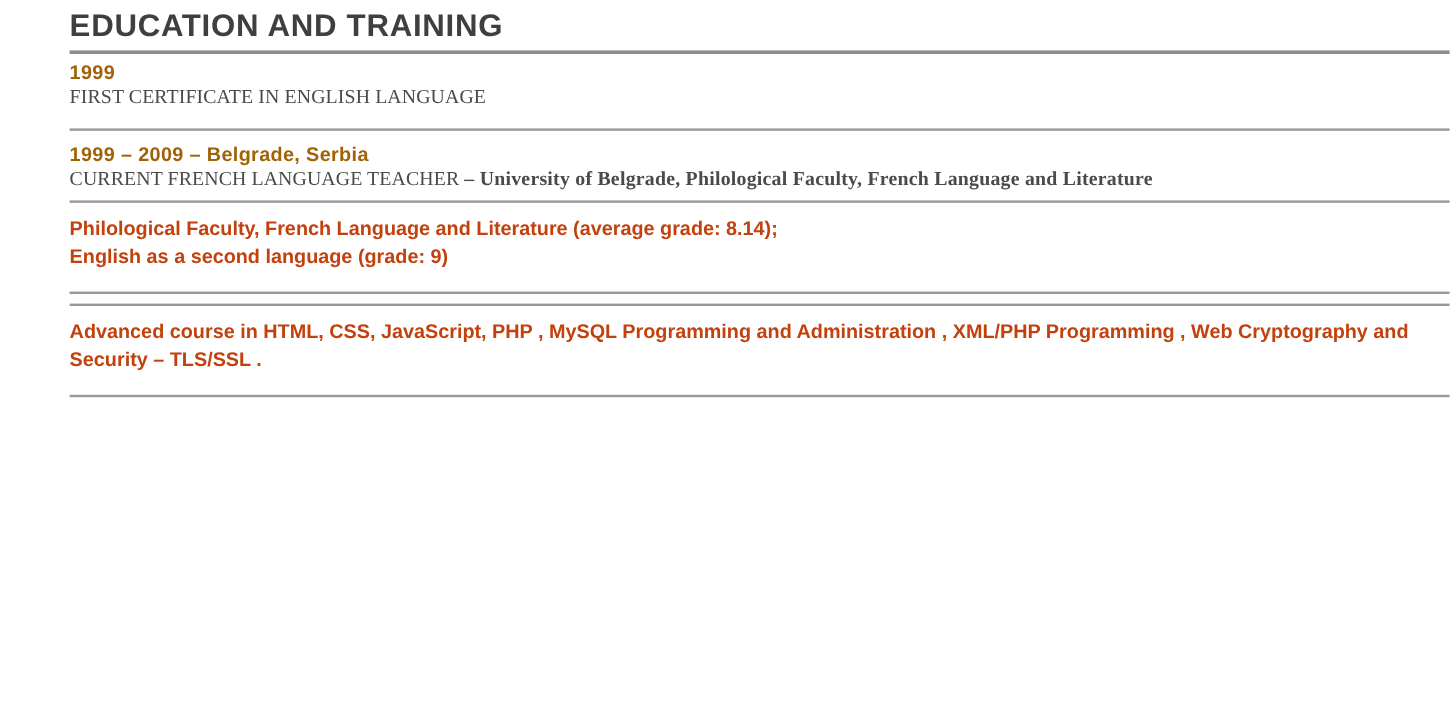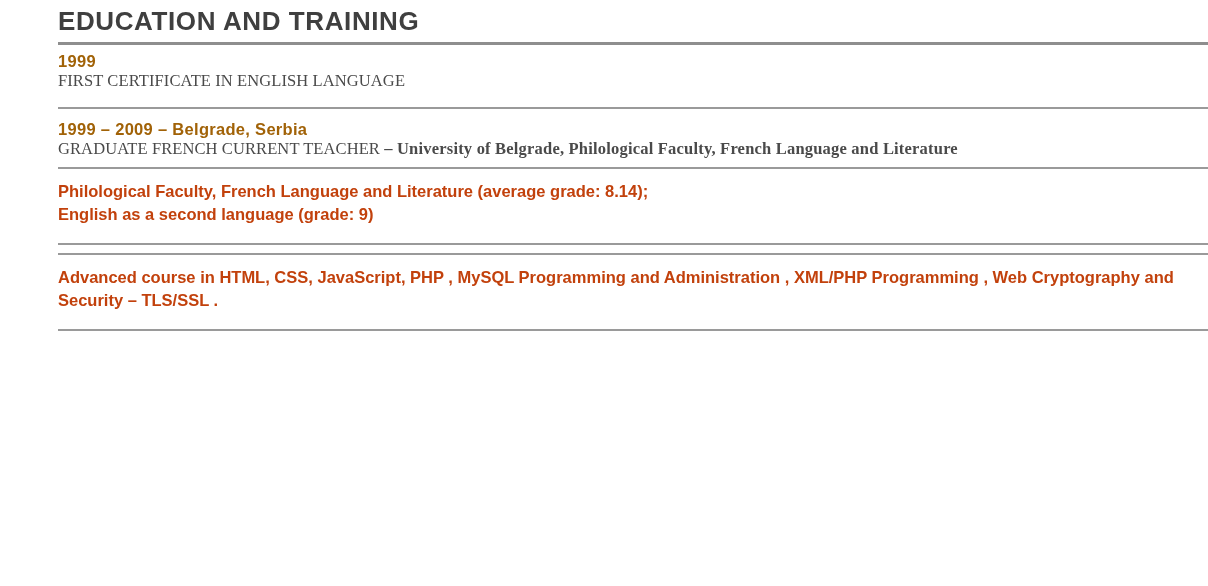--- a/index.html
+++ b/index.html
@@ -82,21 +82,21 @@
 
   <div class="entry">
     <div class="date-line">1999</div>
     <div class="role-line">FIRST CERTIFICATE IN ENGLISH LANGUAGE</div>
   </div>
   <div class="gap-md"></div>
   <div class="rule thin"></div>
 
   <div class="entry block-after-rule">
     <div class="date-line">1999 – 2009 – Belgrade, Serbia</div>
-    <div class="role-line"><span>GRADUATE FRENCH CURRENT TEACHER </span><span class="org">– </span><span class="org">University of Belgrade, Philological Faculty, French Language and Literature</span></div>
+    <div class="role-line"><span>CURRENT FRENCH LANGUAGE TEACHER </span><span class="org">– </span><span class="org">University of Belgrade, Philological Faculty, French Language and Literature</span></div>
   </div>
   <div class="gap-sm"></div>
   <div class="rule thin"></div>
   <div class="block-after-rule">
     <div class="detail">Philological Faculty, French Language and Literature (average grade: 8.14);</div>
     <div class="detail">English as a second language (grade: 9)</div>
   </div>
 
   <div class="gap-md"></div>
   <div class="rule thin"></div>

